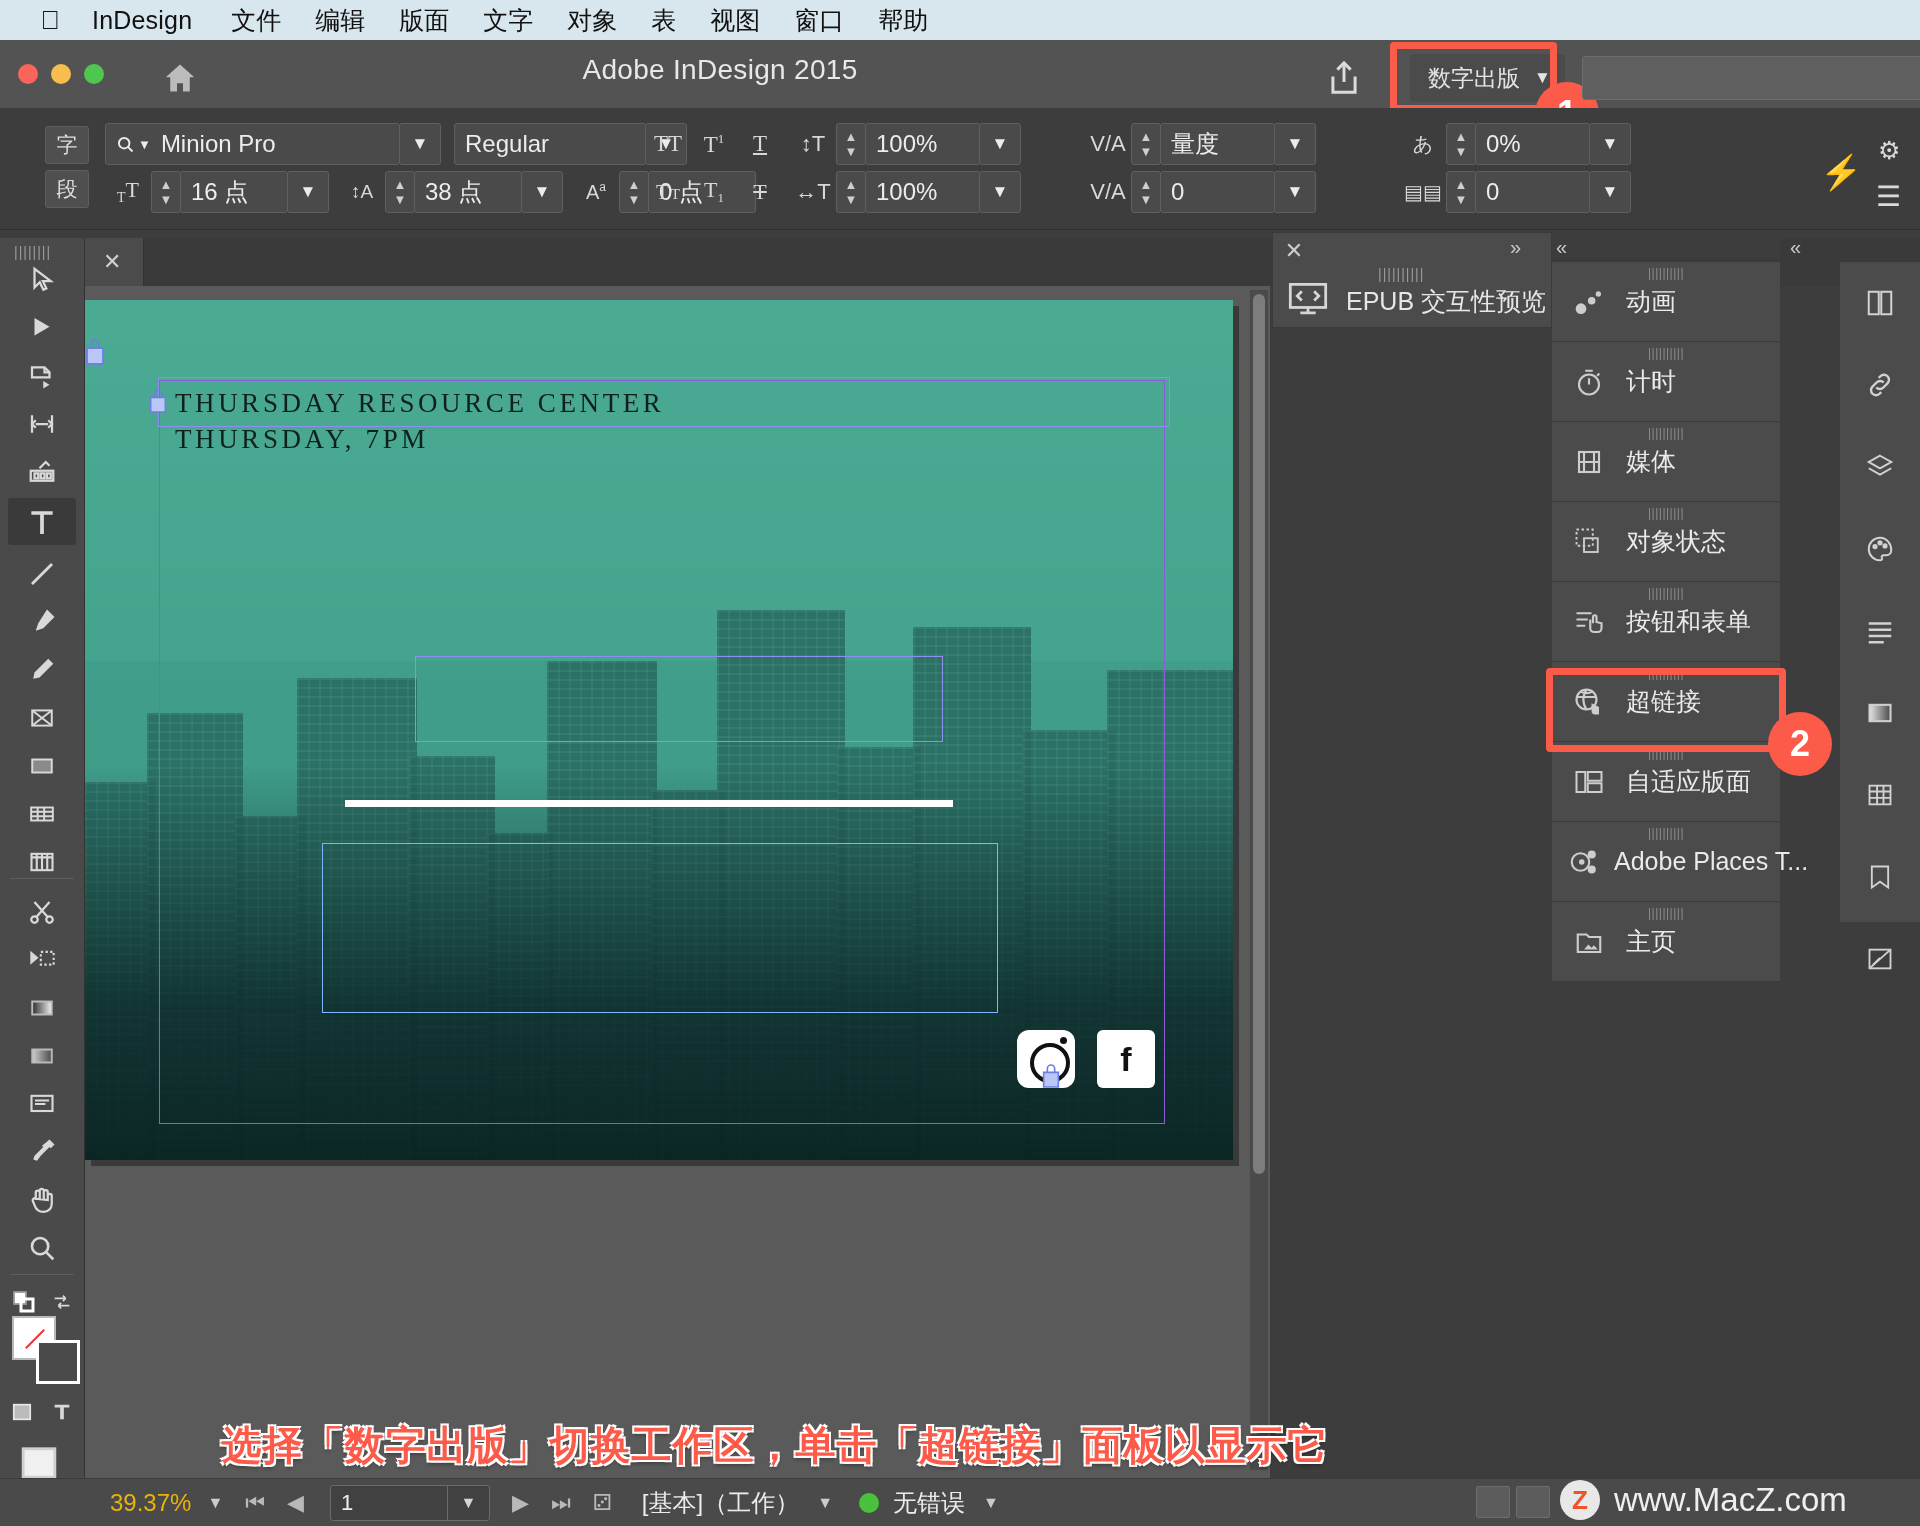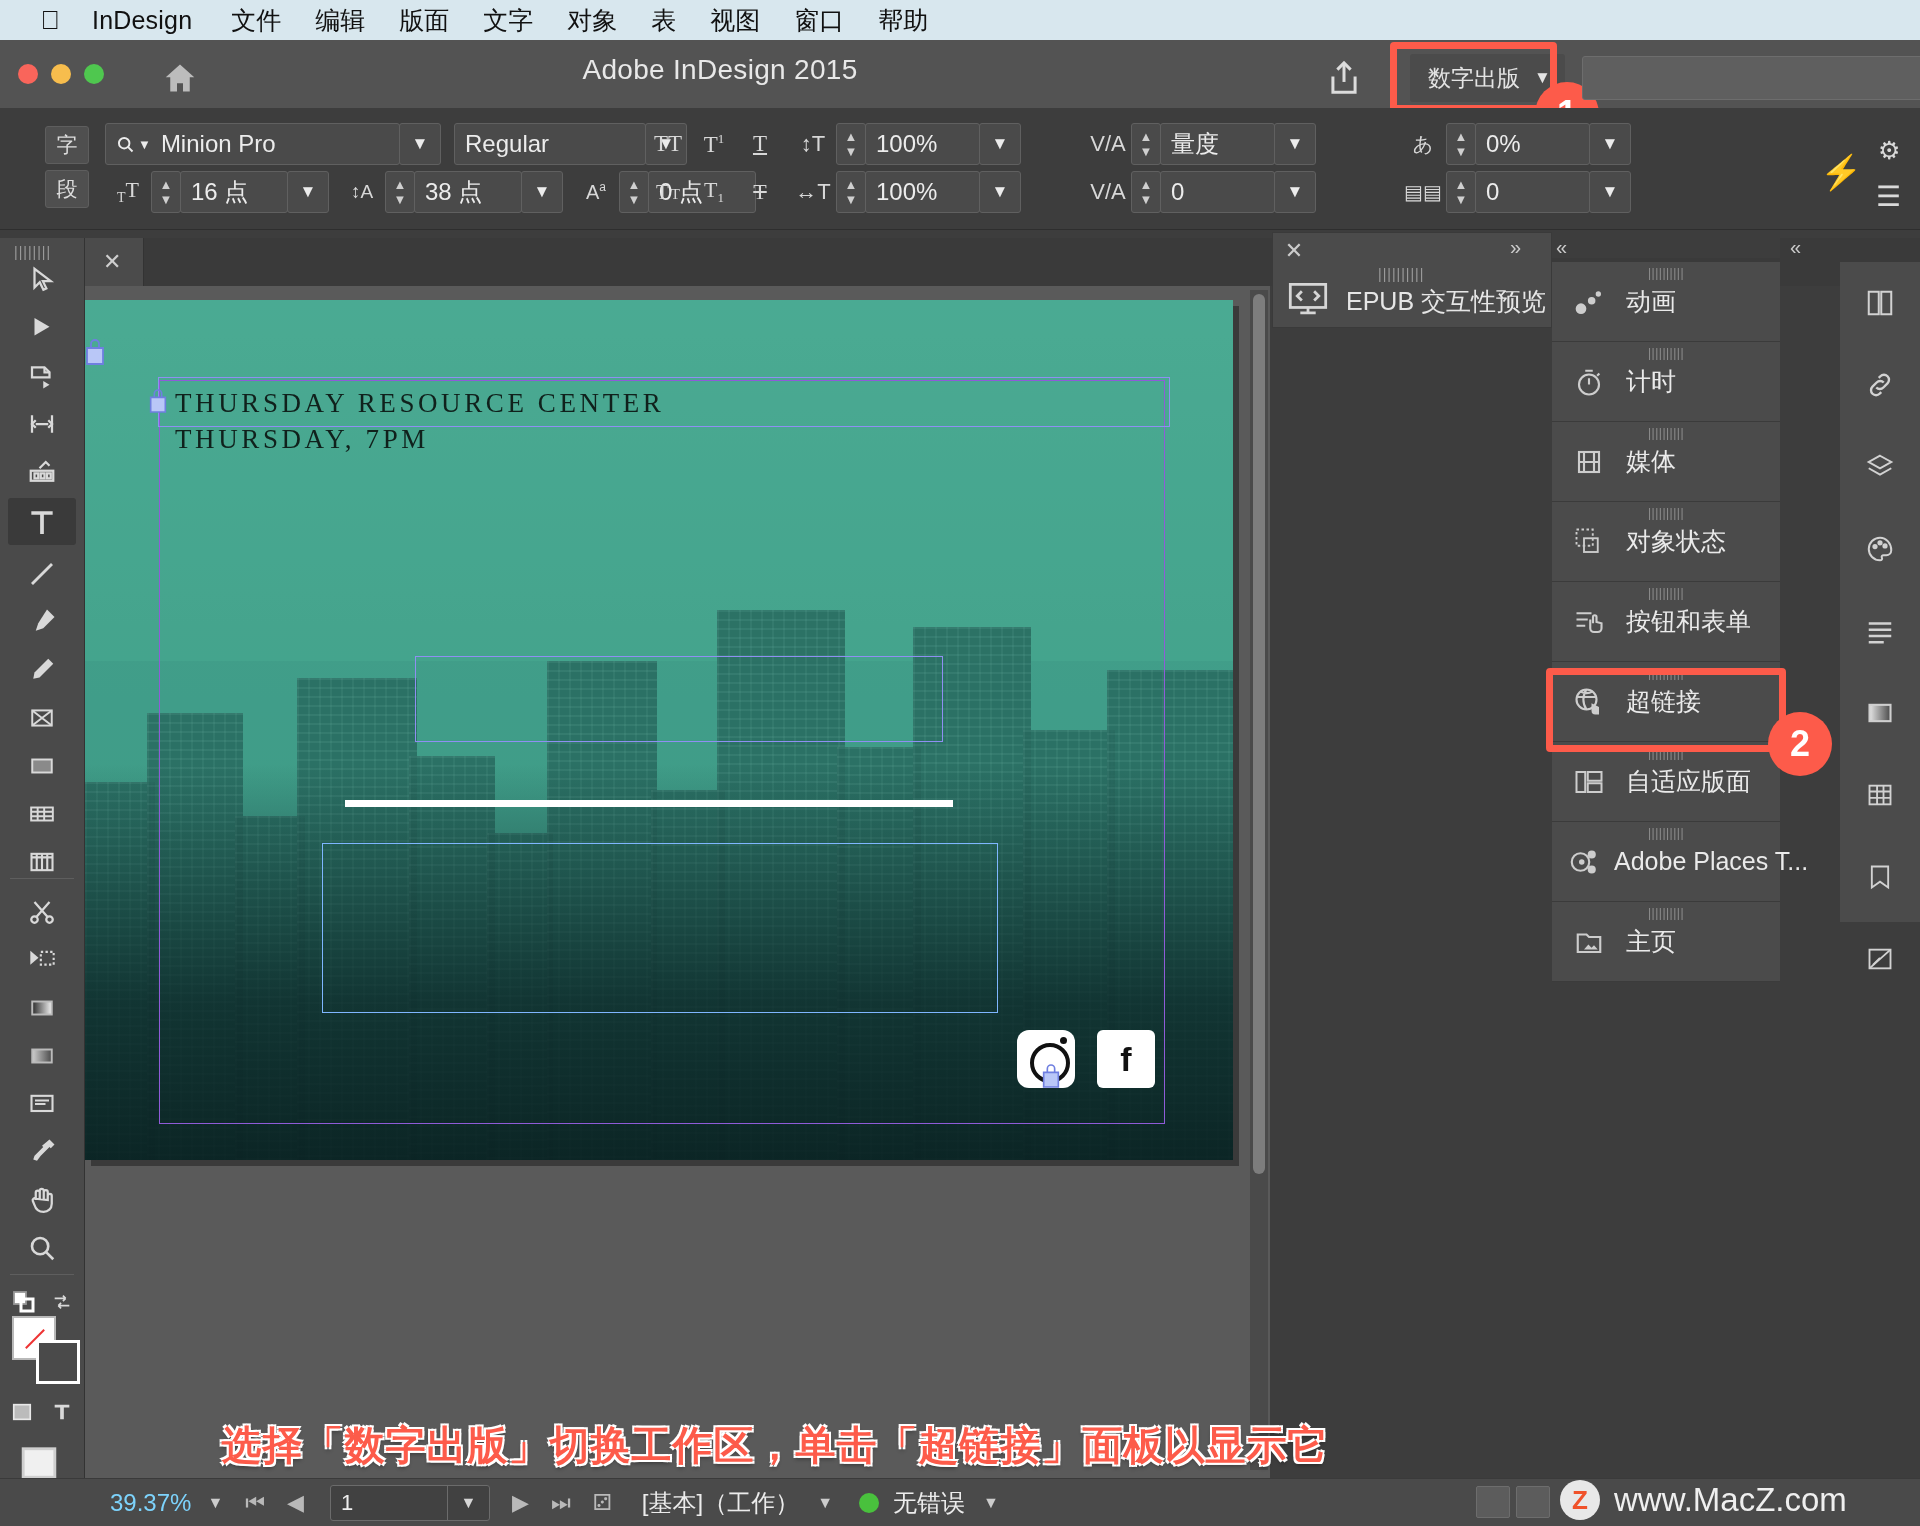--- a/index.html
+++ b/index.html
@@ -214,21 +214,21 @@
     text-shadow:-2px -2px 0 #fff, 2px -2px 0 #fff, -2px 2px 0 #fff, 2px 2px 0 #fff,
                  0 3px 4px rgba(0,0,0,.45);
     letter-spacing:1px;
   }
 
   
   #statusbar{
     position:absolute; left:0; top:1478px; width:1920px; height:48px;
     background:#4a4a4a; display:flex; align-items:center; border-top:1px solid #3a3a3a;
   }
-  #statusbar .zoom{ margin-left:110px; font-size:24px; color:#7dd3fc;}
+  #statusbar .zoom{ margin-left:110px; font-size:24px; color:#eab308;}
   #statusbar .car{ margin-left:16px; font-size:16px; color:#ccc;}
   .navico{ margin-left:22px; font-size:22px; color:#b9b9b9;}
   #pagefld{
     margin-left:26px; width:160px; height:36px; background:#414141; border:1px solid #6b6b6b;
     border-radius:3px; display:flex; align-items:center;
   }
   #pagefld .v{ padding-left:10px; font-size:22px; color:#eee; flex:1;}
   #pagefld .c{ width:42px;height:34px;border-left:1px solid #6b6b6b;display:flex;align-items:center;justify-content:center;font-size:16px;}
   #prefl{ margin-left:30px; font-size:24px; color:#ececec;}
   .statcaret{ margin-left:18px; font-size:16px; color:#ccc;}

